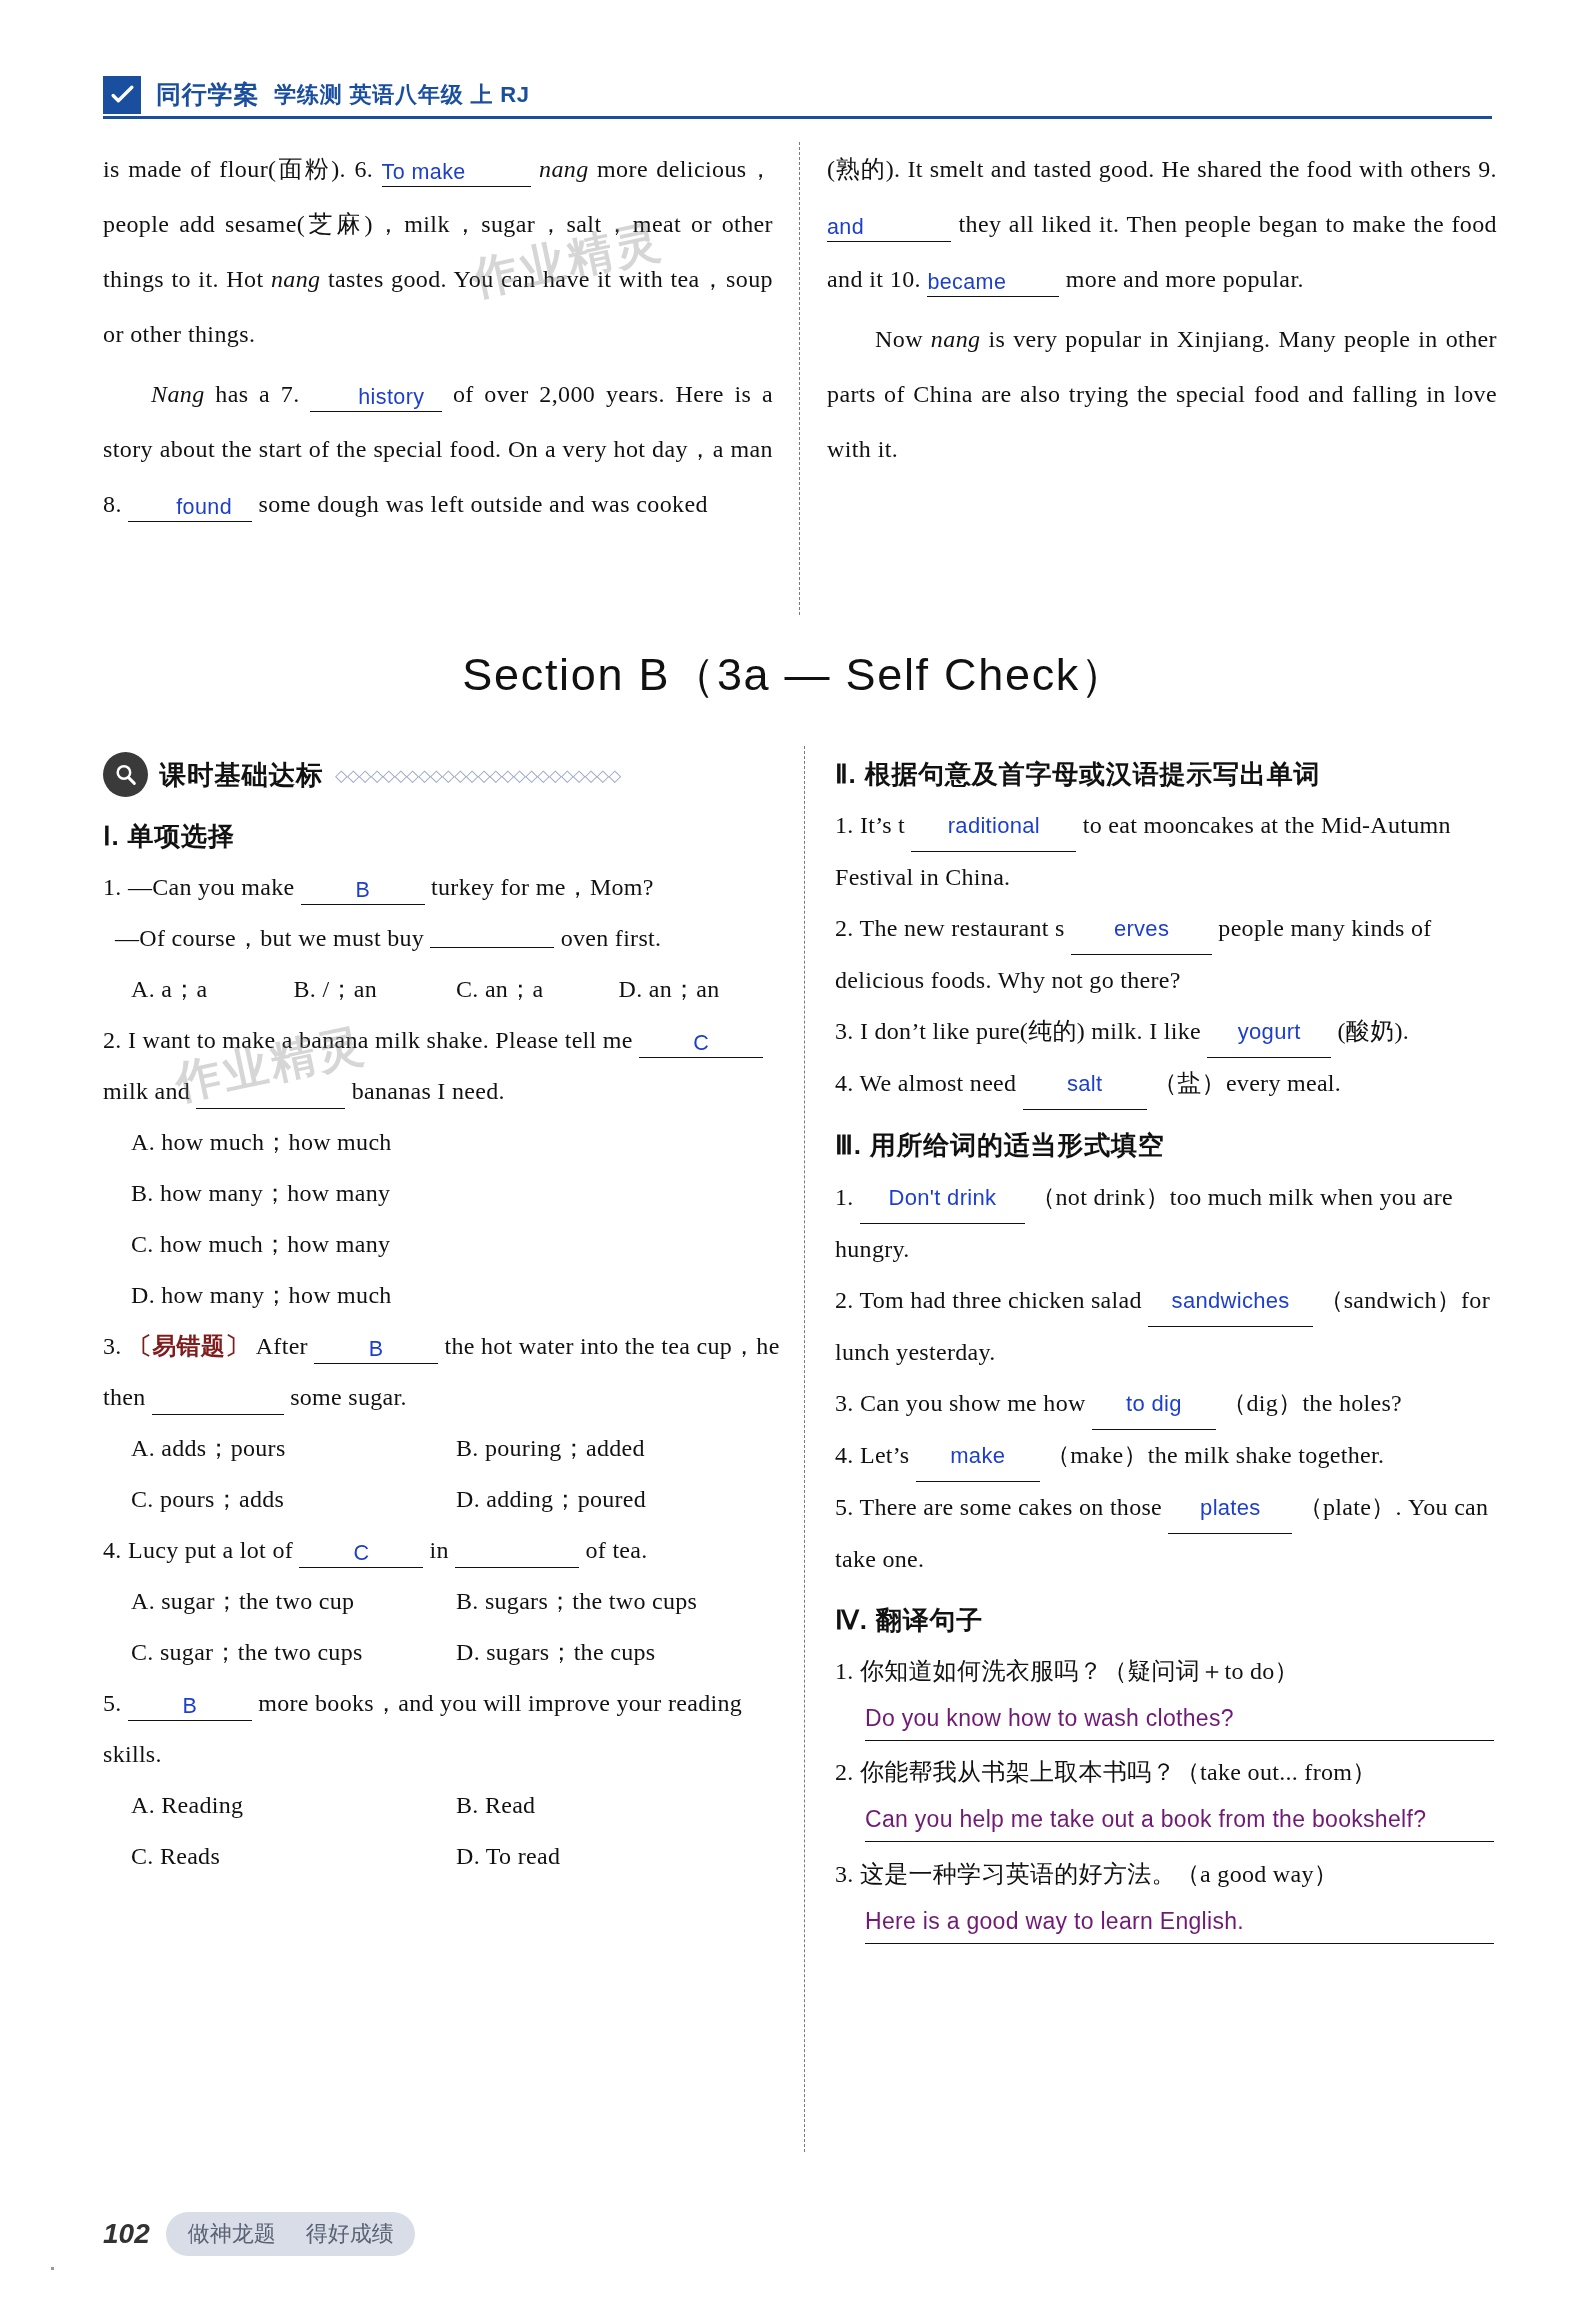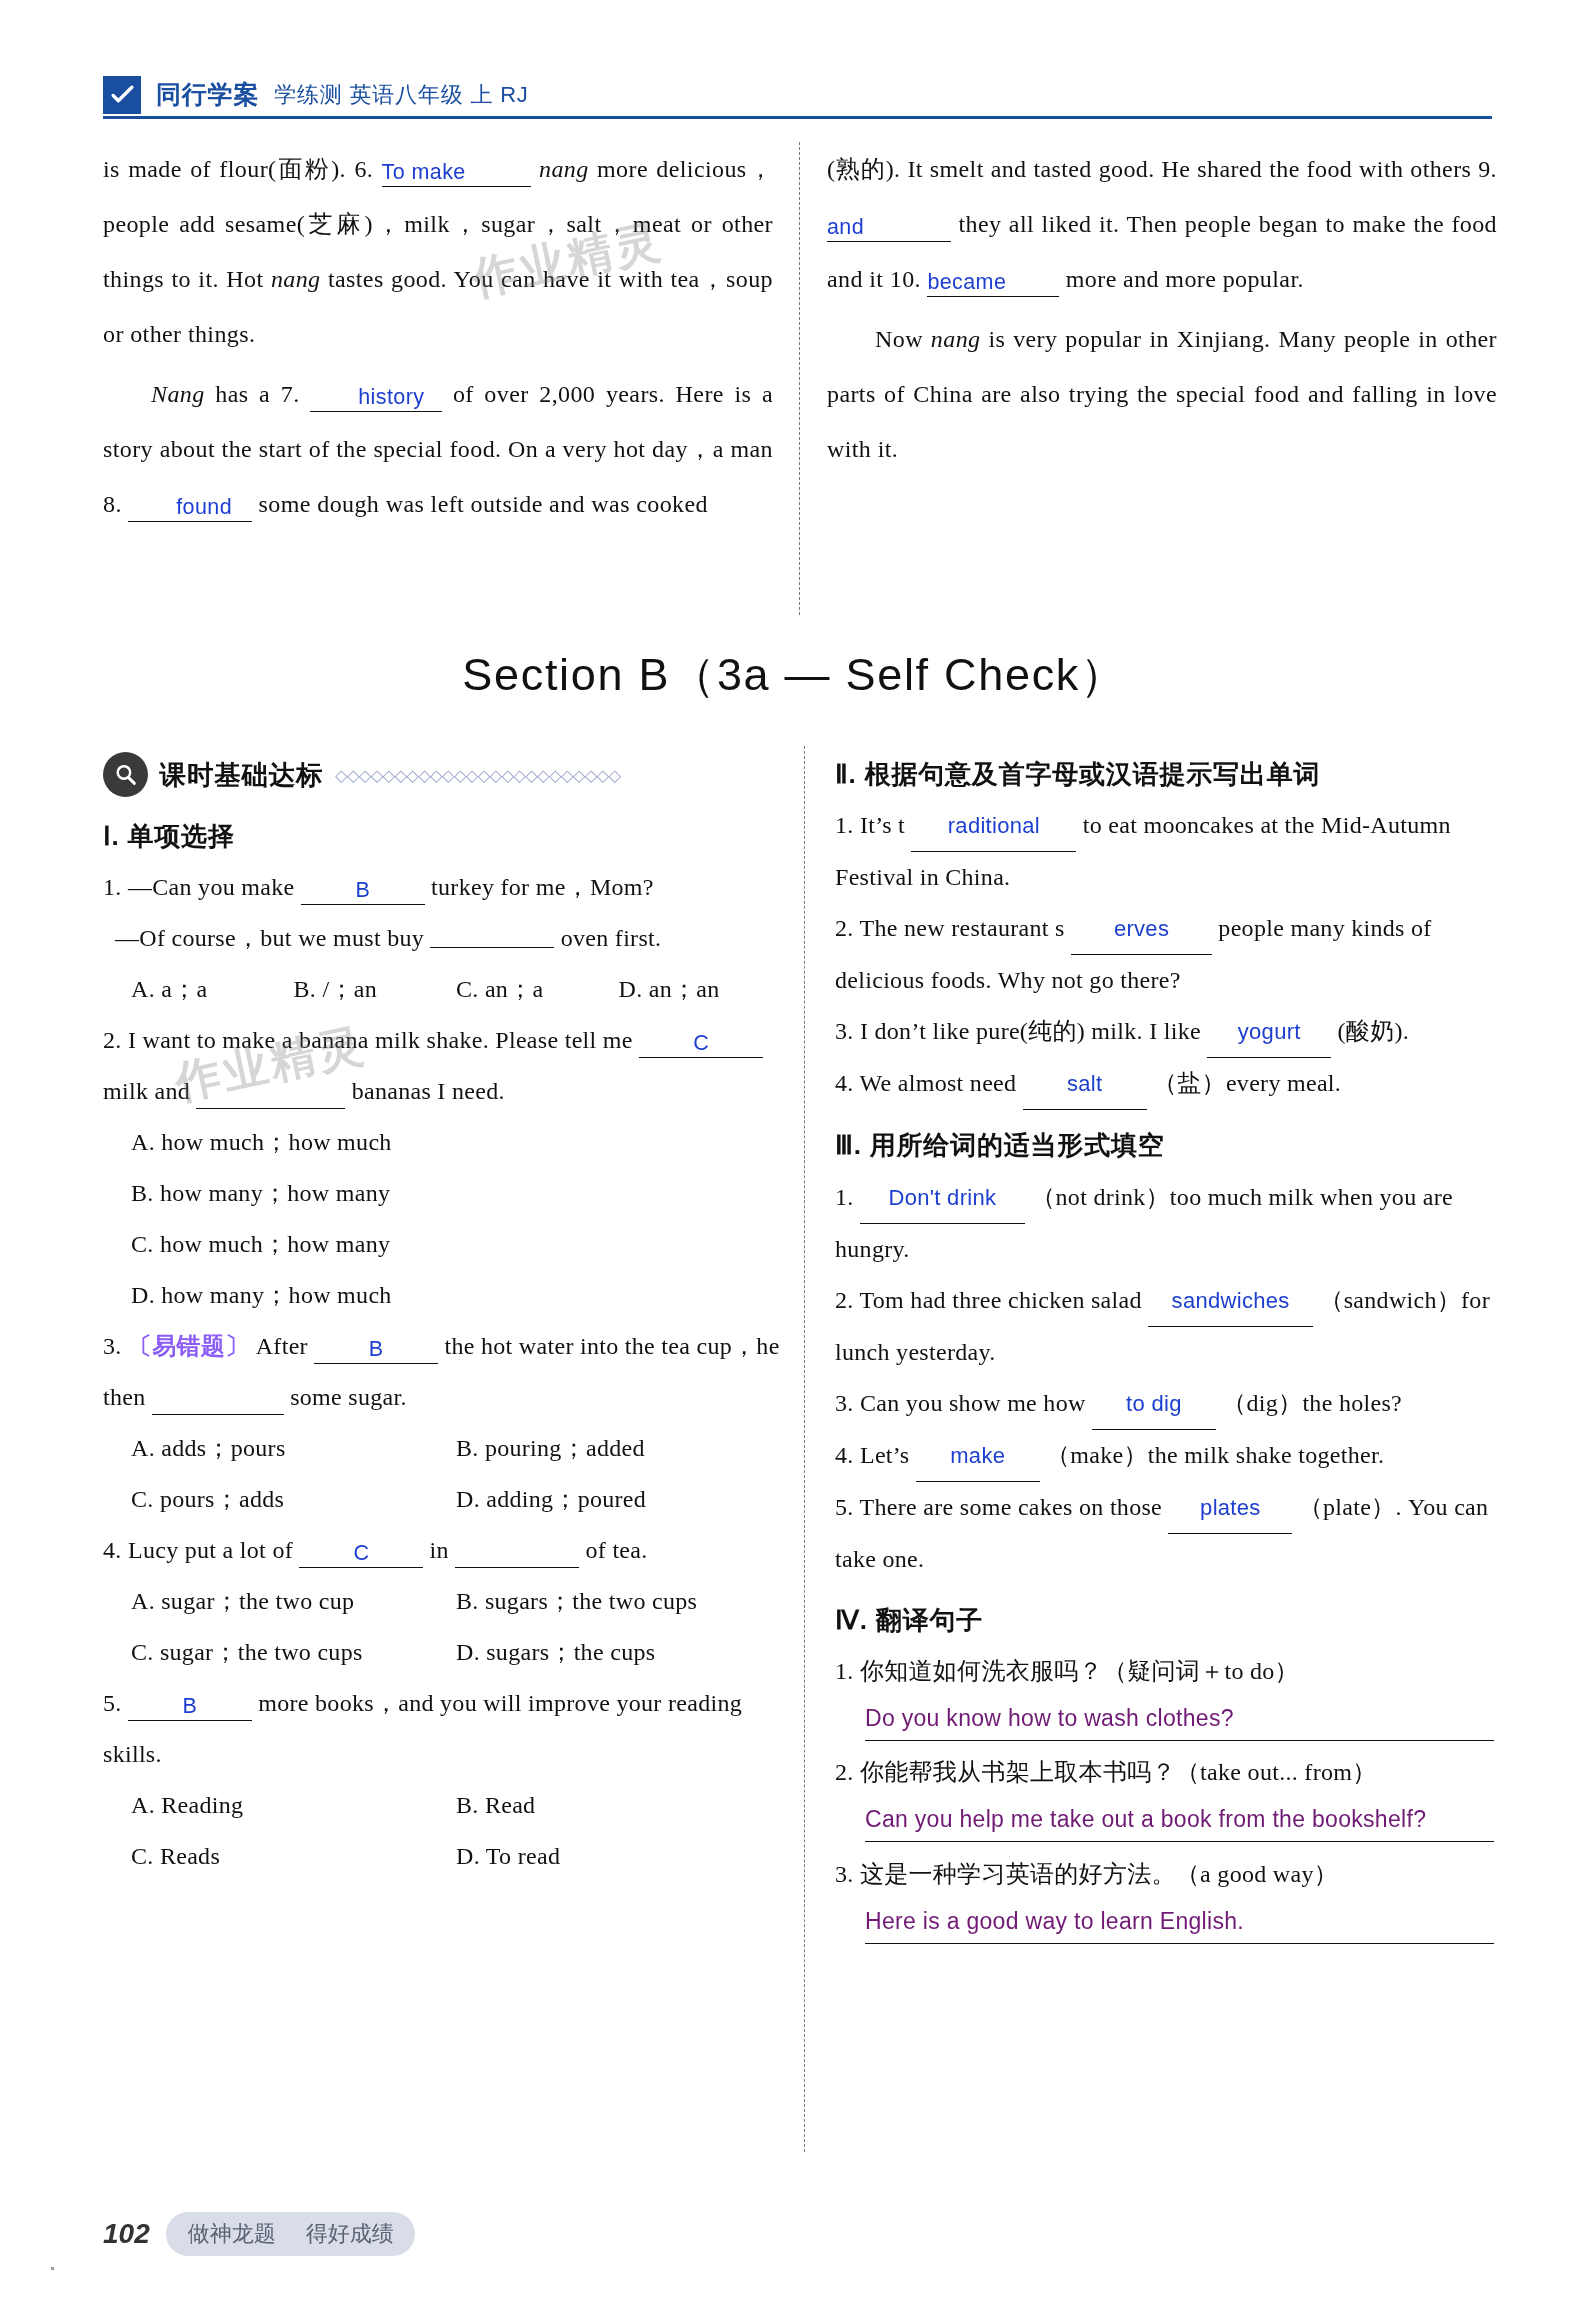--- a/index.html
+++ b/index.html
@@ -24,21 +24,21 @@
     width:38px; height:38px; background:#1a4fa0; position:relative;
     display:flex; align-items:center; justify-content:center;
   }
   .hdr-badge svg { width:25px; height:25px; }
   .hdr-title {
     font-family:"Liberation Sans", sans-serif;
     font-weight:bold; font-size:25px; color:#1a4fa0; letter-spacing:0.8px;
   }
   .hdr-sub {
     font-family:"Liberation Sans", sans-serif;
-    font-weight:normal; font-size:22px; color:#1a4fa0; letter-spacing:0.8px;
+    font-weight:bold; font-size:22px; color:#1a4fa0; letter-spacing:0.8px;
   }
   .hdr-rule {
     position:absolute; left:103px; top:116px; width:1389px; height:2.5px; background:#1a4fa0;
   }
 
   
   .col-left  { position:absolute; left:103px; top:142px; width:670px; }
   .col-right { position:absolute; left:827px; top:142px; width:670px; }
   .vdiv {
     position:absolute; left:799px; top:142px; width:1.7px; height:473px;
@@ -109,21 +109,21 @@
   }
   h3.part.first { margin-top:5px; }
 
   .q { font-size:24px; line-height:51px; letter-spacing:0.3px; }
   .q .stem { display:block; }
   .opts { display:flex; font-size:24px; line-height:51px; }
   .opt { }
   .opt.w4 { width:25%; }
   .opt.w2 { width:50%; }
 
-  .hl { color:#8b5cf6; font-weight:bold; }
+  .hl { color:#7f1d1d; font-weight:bold; }
 
   
   .wr {
     color:#1d3fcf;
     font-family:"Liberation Sans", sans-serif;
     font-size:22px;
   }
   .ul { border-bottom:1.7px solid #111; display:inline-block; text-align:center; }
   .ul.u150{min-width:124px}
   .ul.u170{min-width:141px}

